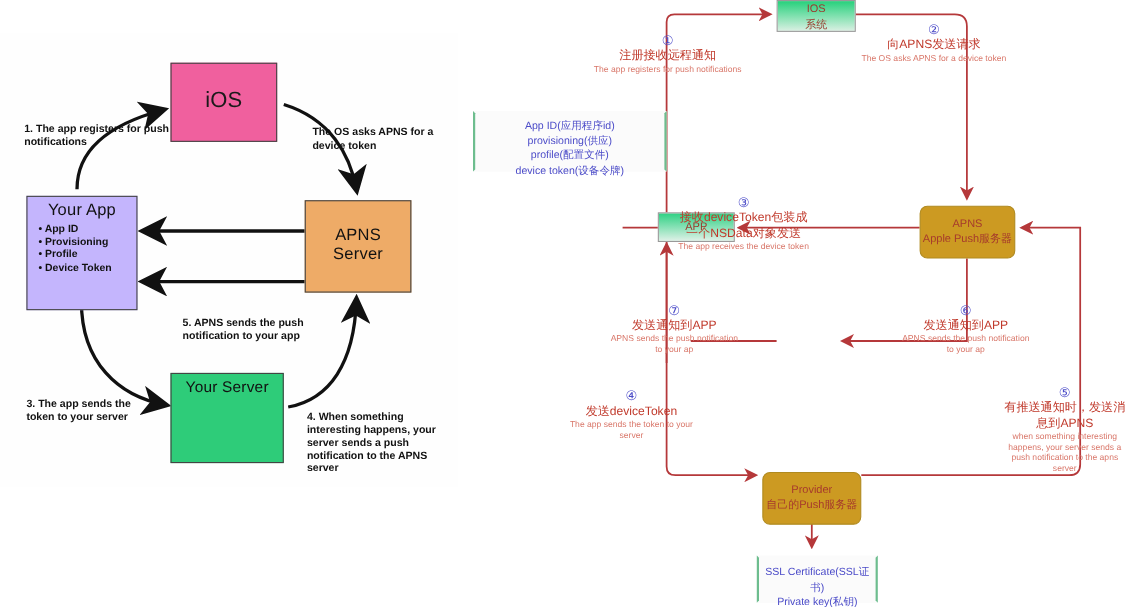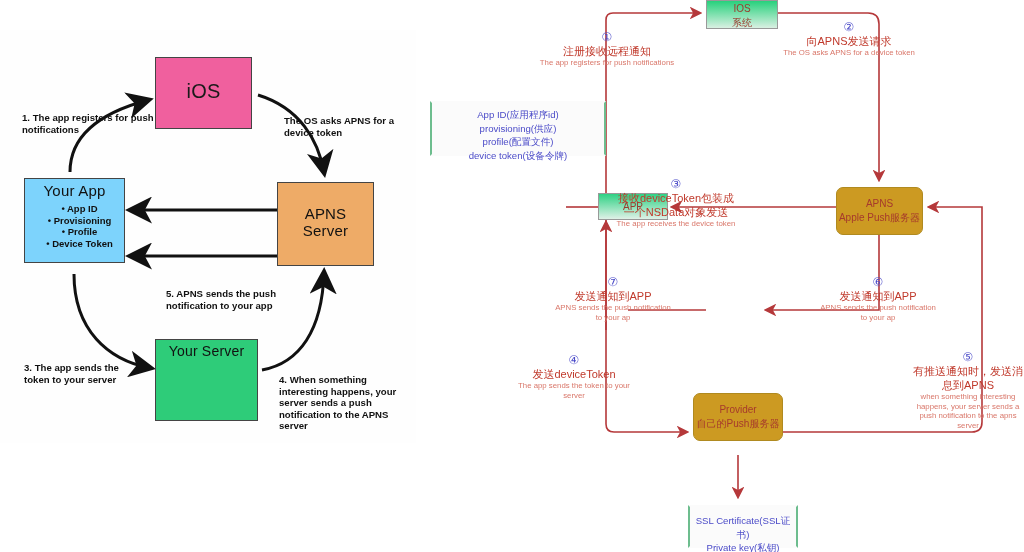--- a/index.html
+++ b/index.html
@@ -5,31 +5,31 @@
   html,body{margin:0;padding:0;background:#ffffff;}
   body{width:1024px;height:552px;font-family:"Liberation Sans",sans-serif;overflow:hidden;}
   #stage{position:relative;width:1024px;height:552px;background:#fff;}
 
   
   #left-panel{position:absolute;left:0;top:30px;width:416px;height:413px;background:#fefefe;}
 
   .lbox{position:absolute;box-sizing:border-box;border:1px solid #444;
         font-family:"Liberation Sans",sans-serif;}
   .lbox .title{font-size:15px;text-align:center;color:#111;padding-top:3px;letter-spacing:.2px;}
-  .lbox ul{margin:4px 0 0 0;padding:0 0 0 10px;list-style:none;text-align:center;}
+  .lbox ul{margin:4px 0 0 0;padding:0 0 0 10px;list-style:none;}
   .lbox li{font-size:9.5px;font-weight:bold;color:#111;line-height:11.5px;}
   .lbox li:before{content:"\2022  ";}
 
   #ios-box{left:155px;top:27px;width:97px;height:72px;background:#f0609e;}
   #ios-box .title{font-size:20px;padding-top:22px;color:#1a1a1a;}
 
   #apns-box{left:277px;top:152px;width:97px;height:84px;background:#eeab67;}
   #apns-box .title{font-size:15px;padding-top:22px;line-height:17px;}
 
-  #yourapp-box{left:24px;top:148px;width:101px;height:85px;background:#7dd3fc;}
+  #yourapp-box{left:24px;top:148px;width:101px;height:104px;background:#c4b5fd;}
   #yourapp-box .title{font-size:15px;}
 
   #yourserver-box{left:155px;top:309px;width:103px;height:82px;background:#2ecc79;}
   #yourserver-box .title{font-size:14px;}
   #yourserver-box ul{margin-top:24px;}
 
   .lcap{position:absolute;font-size:9.6px;font-weight:bold;color:#111;line-height:11.5px;
         font-family:"Liberation Sans",sans-serif;margin-top:38px;}
   #cap1{left:22px;top:44px;width:135px;}
   #cap-os{left:284px;top:47px;width:130px;}
@@ -46,21 +46,21 @@
 
   #r-ios{left:290px;top:0px;width:72px;height:29px;
          background:linear-gradient(#27d17c,#d9f0e2);border:1px solid #999;
          color:#9a3b2e;line-height:13.5px;padding-top:1px;}
   #r-app{left:182px;top:193px;width:70px;height:27px;
          background:linear-gradient(#2fd184,#dff1e7);border:1px solid #999;
          color:#9a3b2e;line-height:26px;}
   #r-apns{left:420px;top:187px;width:87px;height:48px;background:#cc9a22;
           border:1px solid #b08a20;border-radius:7px;color:#a63a2c;
           line-height:14px;padding-top:9px;}
-  #r-provider{left:277px;top:393px;width:90px;height:48px;background:#cc9a22;
+  #r-provider{left:277px;top:429px;width:90px;height:48px;background:#cc9a22;
           border:1px solid #b08a20;border-radius:7px;color:#a63a2c;
           line-height:14px;padding-top:9px;}
 
   .bracketbox{position:absolute;box-sizing:border-box;border:2px solid #6dbd8e;
         border-top-color:transparent;border-bottom-color:transparent;
         color:#4b4bc8;font-size:9.6px;text-align:center;line-height:13.5px;
         background:#fbfbfb;font-family:"Liberation Sans",sans-serif;}
   #r-appid{left:14px;top:101px;width:176px;height:55px;padding-top:5px;}
   #r-ssl{left:272px;top:505px;width:110px;height:43px;padding-top:7px;}
 

